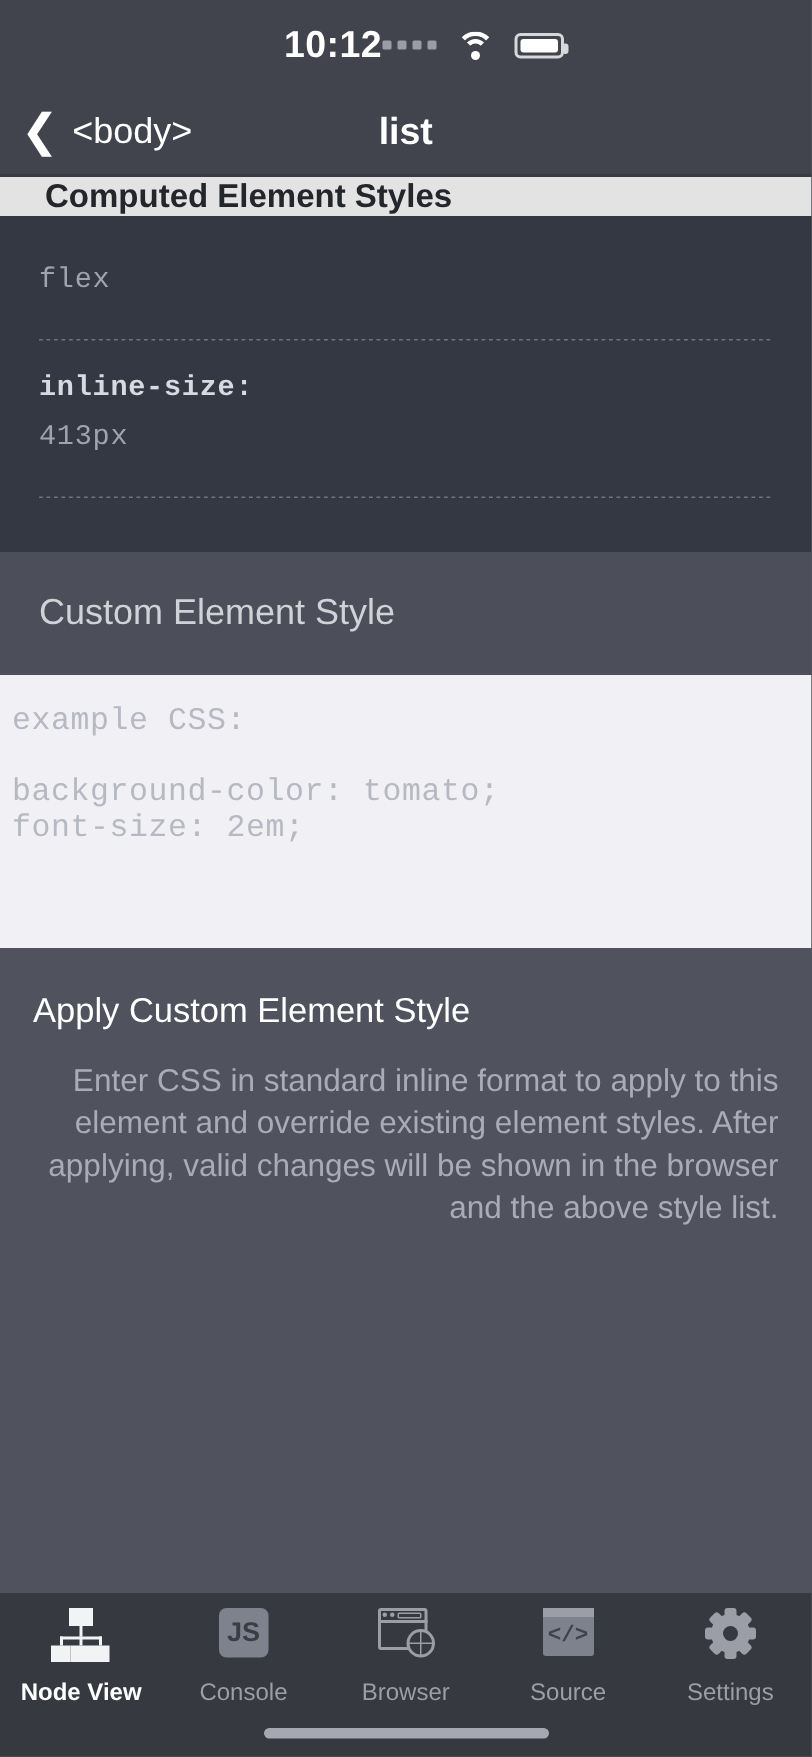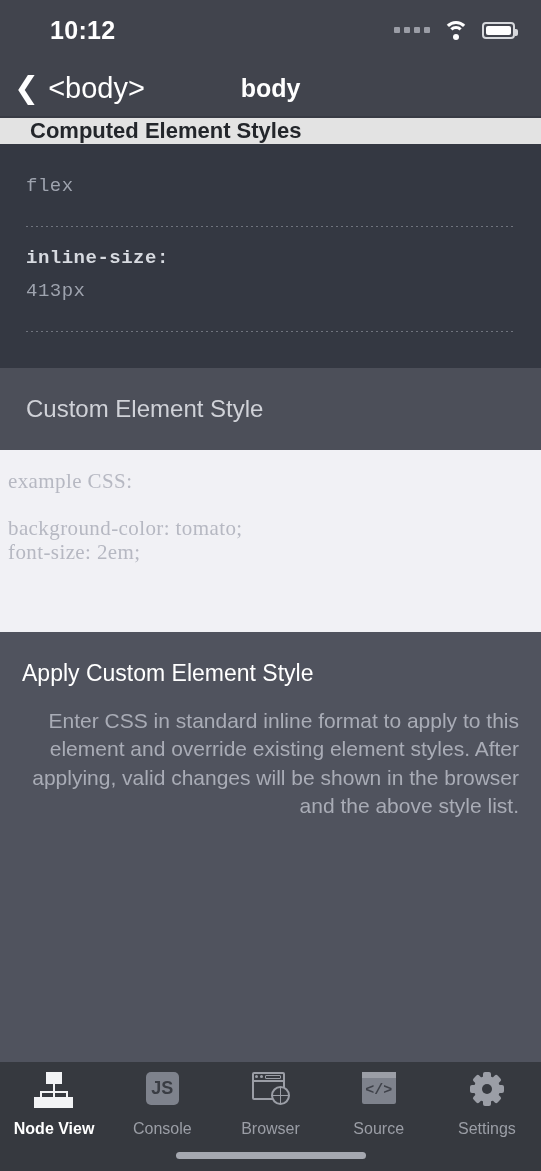--- a/index.html
+++ b/index.html
@@ -7,21 +7,21 @@
     width: 541px; height: 1171px;
     background: #50535e;
     font-family: "Liberation Sans", sans-serif;
     overflow: hidden;
   }
   .phone { position: relative; width: 541px; height: 1171px; background: #50535e; }
 
   
   .statusbar {
     height: 60px; background: #41444d;
-    display: flex; align-items: center; justify-content: space-between;
+    display: flex; align-items: center; justify-content: center;
     padding: 0 26px 0 50px;
   }
   .status-time { color: #ffffff; font-size: 25px; font-weight: bold; letter-spacing: 0.3px; }
   .status-right { display: flex; align-items: center; gap: 13px; }
   .signal-dots { display: flex; gap: 4px; align-items: center; }
   .signal-dots i { width: 6px; height: 6px; background: #9a9da6; border-radius: 1px; display: block; }
   .wifi { position: relative; width: 26px; height: 19px; }
   .wifi span { position: absolute; left: 50%; transform: translateX(-50%);
     border: 3px solid #ffffff; border-bottom-color: transparent;
     border-left-color: transparent; border-right-color: transparent; border-radius: 50%; }
@@ -37,21 +37,21 @@
 
   
   .navbar {
     height: 58px; background: #41444d;
     display: flex; align-items: center; position: relative;
     border-bottom: 2px solid #383b44;
   }
   .back-btn { display: flex; align-items: center; gap: 9px; padding-left: 14px; cursor: pointer; }
   .chev { color: #ffffff; font-size: 30px; font-weight: bold; line-height: 1;
           font-family: "DejaVu Sans", sans-serif; }
-  .back-label { color: #ffffff; font-size: 29px; }
+  .back-label { color: #ffffff; font-size: 24px; }
   .nav-title { position: absolute; left: 0; right: 0; text-align: center;
     color: #ffffff; font-size: 25px; font-weight: bold; pointer-events: none; }
 
   
   .section-head-light {
     background: #e3e3e3; height: 26px; display: flex; align-items: center;
     padding-left: 30px;
   }
   .section-head-light span { color: #23262b; font-size: 22px; font-weight: bold; }
 
@@ -80,21 +80,21 @@
     background: #4c4f59; height: 82px; display: flex; align-items: center;
     padding-left: 26px;
   }
   .band span { color: #d0d2d8; font-size: 24px; }
 
   
   .css-area {
     background: #f1f1f5; height: 182px; padding: 20px 8px 0 8px;
   }
   .css-area .ph {
-    font-family: Liberation Serif, serif; color: #b6b8c2;
+    font-family: Liberation Mono, monospace; color: #b6b8c2;
     font-size: 21px; line-height: 1.12; white-space: pre-wrap; letter-spacing: 0.4px;
   }
 
   
   .apply-block { background: #50535e; padding: 28px 22px 0 22px; }
   .apply-title { color: #ffffff; font-size: 23px; }
   .apply-desc {
     color: #a9acb6; font-size: 21px; line-height: 1.35; margin-top: 20px; max-width: 500px; text-align: right;
   }
 
@@ -185,21 +185,21 @@
           <i></i>
         </span>
     </div>
   </div>
 
   <div class="navbar">
     <div class="back-btn">
       <span class="chev">❮</span>
       <span class="back-label">&lt;body&gt;</span>
     </div>
-    <div class="nav-title">body</div>
+    <div class="nav-title">list</div>
   </div>
 
   <div class="section-head-light">
     <span>Computed Element Styles</span>
   </div>
 
   <div class="computed-list">
     <div class="prop">
       <div class="pval">flex</div>
       <div class="dotted-sep"></div>

